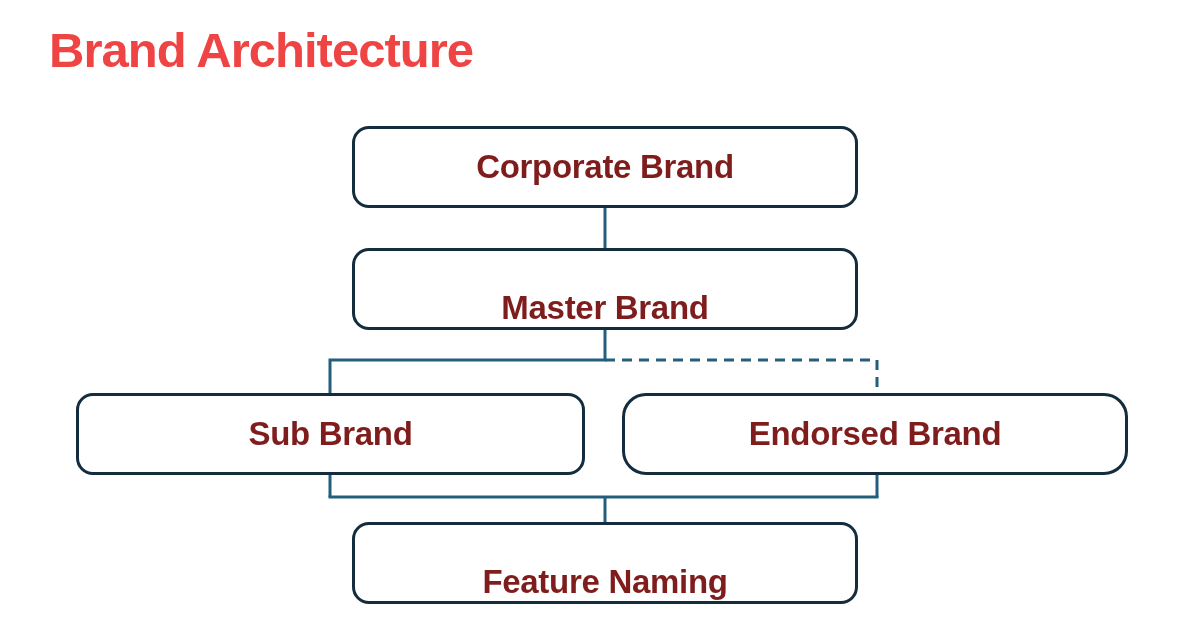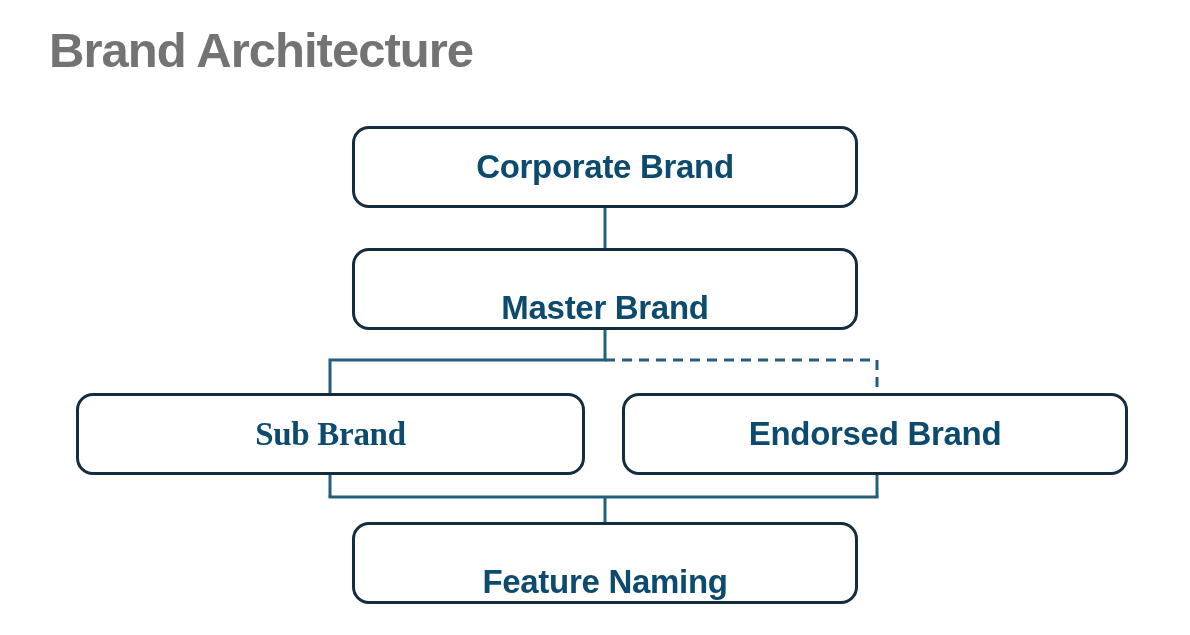--- a/index.html
+++ b/index.html
@@ -12,21 +12,21 @@
     overflow: hidden;
   }
   .title {
     position: absolute;
     left: 49px;
     top: 22px;
     margin: 0;
     font-size: 49px;
     font-weight: bold;
     letter-spacing: -1px;
-    color: #737373;
+    color: #ef4444;
     white-space: nowrap;
   }
   .connectors {
     position: absolute;
     left: 0; top: 0;
     width: 1190px; height: 635px;
   }
   .conn {
     stroke: #235e7d;
     stroke-width: 3;
@@ -40,27 +40,27 @@
     box-sizing: border-box;
     background: #ffffff;
     border: 3px solid #132c3e;
     border-radius: 17px;
     display: flex;
     align-items: center;
     justify-content: center;
     font-size: 33px;
     font-weight: bold;
     letter-spacing: -0.3px;
-    color: #0c4a6e;
+    color: #7f1d1d;
     white-space: nowrap;
   }
   .node-corporate { left: 352px; top: 126px; width: 506px; height: 82px; }
   .node-master    { left: 352px; top: 248px; width: 506px; height: 82px; align-items: flex-end; }
-  .node-sub       { left: 76px;  top: 393px; width: 509px; height: 82px; font-family: Liberation Serif, serif; }
-  .node-endorsed  { left: 622px; top: 393px; width: 506px; height: 82px; }
+  .node-sub       { left: 76px;  top: 393px; width: 509px; height: 82px; }
+  .node-endorsed  { left: 622px; top: 393px; width: 506px; height: 82px; border-radius: 24px; }
   .node-feature   { left: 352px; top: 522px; width: 506px; height: 82px; align-items: flex-end; }
 </style>
 </head>
 <body>
 
 <div class="canvas">
 
   <h1 class="title">Brand Architecture</h1>
 
   <svg class="connectors" viewBox="0 0 1190 635" xmlns="http://www.w3.org/2000/svg" aria-hidden="true">

